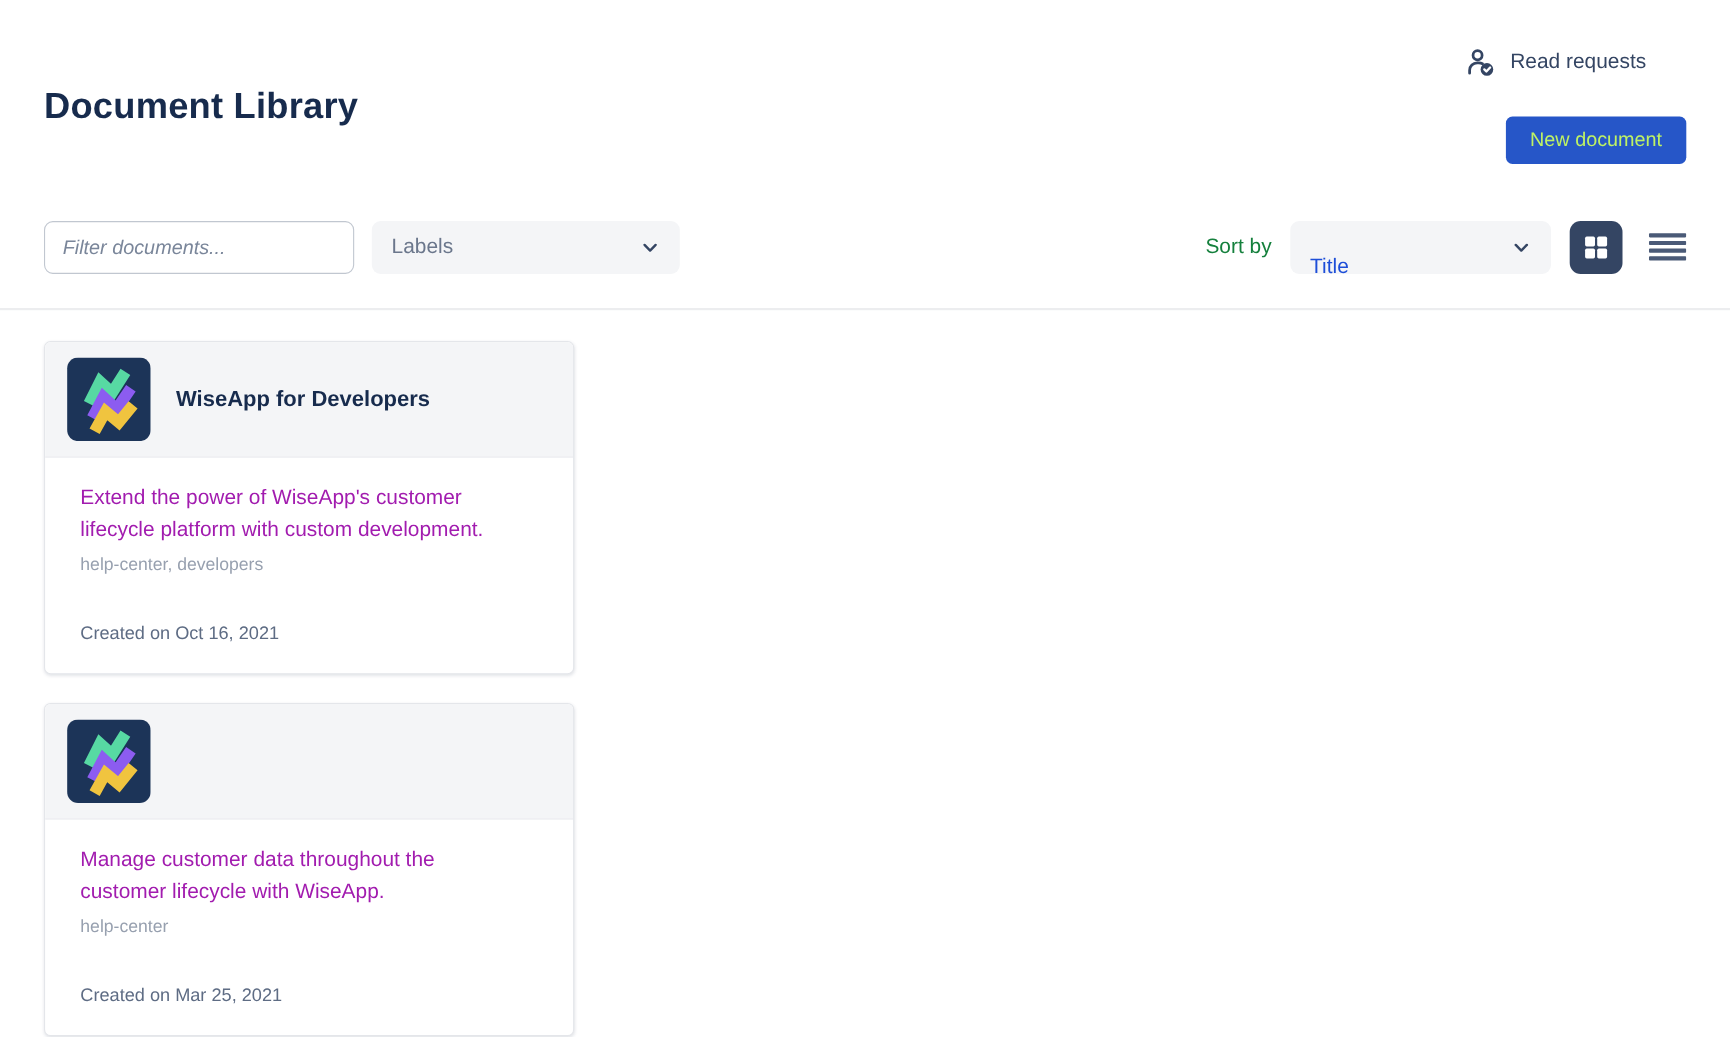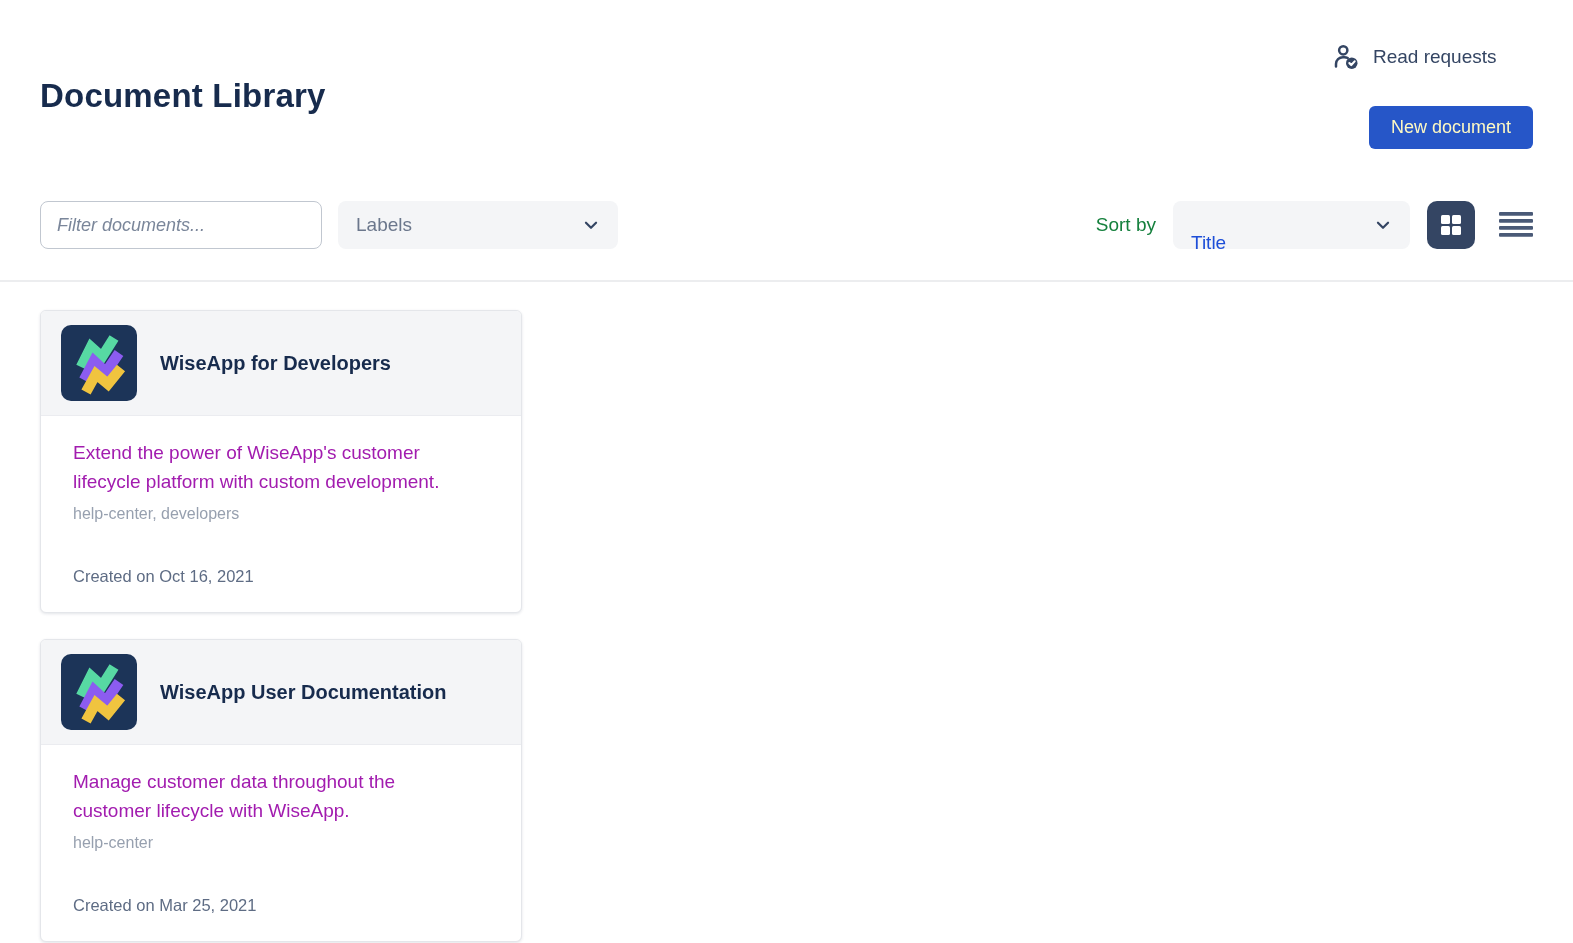--- a/index.html
+++ b/index.html
@@ -8,21 +8,21 @@
 
   .page-pad { padding: 0 40px; }
 
   
   .topbar { display: flex; align-items: center; justify-content: space-between; padding-top: 42px; }
   .page-title { font-size: 33px; font-weight: 700; color: #172B4D; letter-spacing: .2px; }
   .topbar-right { display: flex; align-items: flex-start; gap: 34px; flex-direction: column; }
   .read-requests { display: flex; align-items: center; gap: 12px; cursor: pointer; }
   .read-requests span { font-size: 19px; color: #344563; }
   .btn-primary {
-    background: #2656C8; color: #fef9c3; border: none; border-radius: 6px;
+    background: #2656C8; color: #bef264; border: none; border-radius: 6px;
     font-family: inherit; font-size: 18px; font-weight: 500;
     padding: 11px 22px; cursor: pointer; margin-left: 38px;
   }
 
   
   .filter-row { display: flex; align-items: center; margin-top: 52px; }
   .filter-input {
     width: 282px; height: 48px; border: 1px solid #C1C7D0; border-radius: 8px;
     padding: 0 16px; font-family: inherit; font-size: 18px; color: #172B4D; outline: none; font-style: italic;
   }
@@ -164,21 +164,20 @@
     <div class="card">
       <div class="card-header">
         <span class="card-logo">
           <svg width="76" height="76" viewBox="0 0 76 76">
             <rect width="76" height="76" rx="10" fill="#1C3458"></rect>
             <polyline points="20,42 30,22 41,32 53,13" stroke="#57D9A3" stroke-width="10.5" fill="none"></polyline>
             <polyline points="23,55 33,36 45,47 58,28" stroke="#8C5CF0" stroke-width="10.5" fill="none"></polyline>
             <polyline points="25,67 35,49 47,59 60,43" stroke="#F0C43F" stroke-width="10.5" fill="none"></polyline>
           </svg>
         </span>
-        <div class="card-title">WiseApp User Documentation</div>
       </div>
       <div class="card-body">
         <div class="card-desc">Manage customer data throughout the customer lifecycle with WiseApp.</div>
         <div class="card-labels">help-center</div>
         <div class="card-created">Created on Mar 25, 2021</div>
       </div>
     </div>
 
   </div>
 </div>

